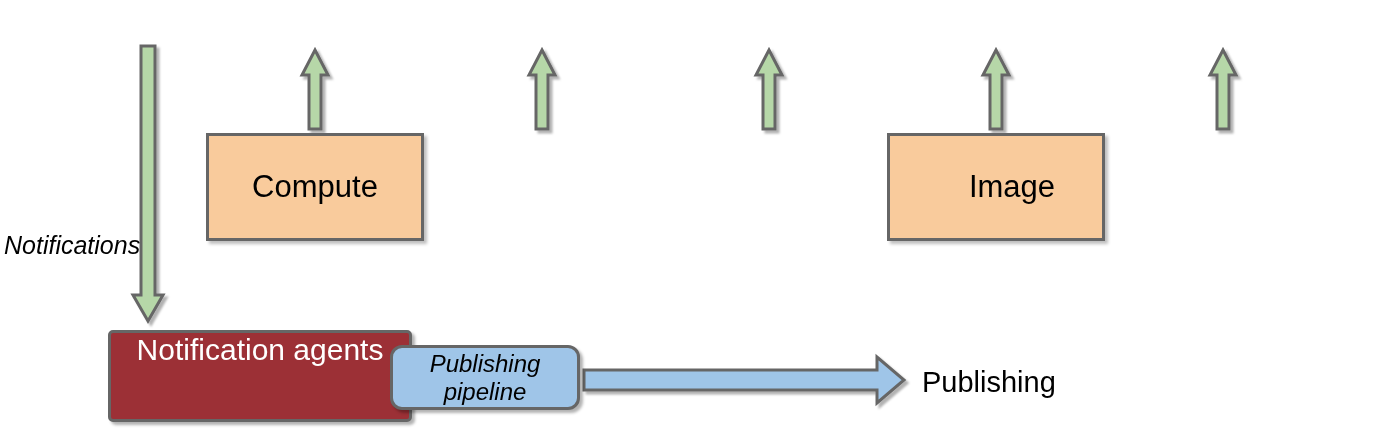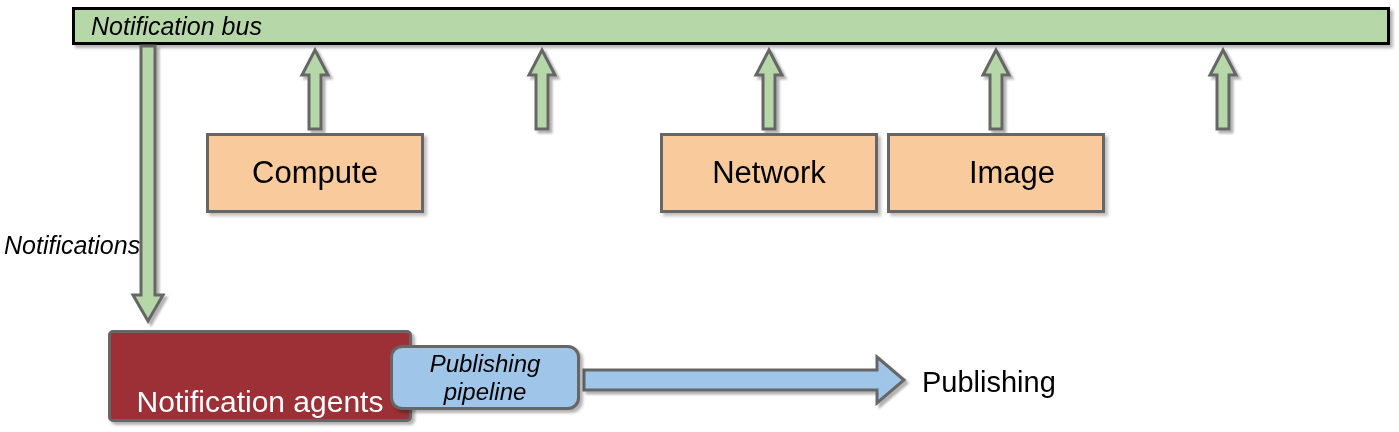--- a/index.html
+++ b/index.html
@@ -31,21 +31,21 @@
     font-style: italic;
     font-size: 25px;
     color: #000;
     padding-left: 16px;
     white-space: nowrap;
   }
   
   .service-box {
     position: absolute;
     top: 133px;
-    width: 218px; height: 80px;
+    width: 218px; height: 108px;
     box-sizing: border-box;
     background: #f9cb9c;
     border: 3px solid #666666;
     box-shadow: 3px 3px 3px rgba(0,0,0,0.25);
     display: flex;
     align-items: center;
     justify-content: center;
   }
   .service-label {
     font-size: 31px;
@@ -77,21 +77,21 @@
   .agents-box {
     position: absolute;
     left: 108px; top: 330px;
     width: 304px; height: 92px;
     box-sizing: border-box;
     background: #9c3036;
     border: 3px solid #666666;
     border-radius: 5px;
     box-shadow: 3px 3px 3px rgba(0,0,0,0.30);
     display: flex;
-    align-items: flex-end;
+    align-items: flex-start;
     justify-content: center;
     z-index: 1;
   }
   .agents-label {
     font-size: 30px;
     color: #ffffff;
     white-space: nowrap;
   }
   
   .pipeline-box {
@@ -125,44 +125,38 @@
     pointer-events: none;
   }
   .green-arrow { fill: #b6d7a8; stroke: #666666; stroke-width: 3; }
   .blue-arrow  { fill: #9fc5e8; stroke: #666666; stroke-width: 3; }
 </style>
 </head>
 <body>
 
 <div class="canvas">
 
-  <div class="bus">
-    <span class="bus-label">Notification bus</span>
-  </div>
 
   <svg class="arrow-layer" width="1399" height="432" viewBox="0 0 1399 432" xmlns="http://www.w3.org/2000/svg">
     <defs>
       <filter id="ds" x="-30%" y="-30%" width="160%" height="160%">
         <feDropShadow dx="3" dy="3" stdDeviation="1.2" flood-color="#000000" flood-opacity="0.3"></feDropShadow>
       </filter>
     </defs>
     <polygon class="green-arrow" filter="url(#ds)" points="141,46 155,46 155,295 163,295 148,321 133,295 141,295"></polygon>
     <polygon class="green-arrow" filter="url(#ds)" points="315,50 328,75 321,75 321,129 309,129 309,75 302,75"></polygon>
     <polygon class="green-arrow" filter="url(#ds)" points="542,50 555,75 548,75 548,129 536,129 536,75 529,75"></polygon>
     <polygon class="green-arrow" filter="url(#ds)" points="769,50 782,75 775,75 775,129 763,129 763,75 756,75"></polygon>
     <polygon class="green-arrow" filter="url(#ds)" points="996,50 1009,75 1002,75 1002,129 990,129 990,75 983,75"></polygon>
     <polygon class="green-arrow" filter="url(#ds)" points="1223,50 1236,75 1229,75 1229,129 1217,129 1217,75 1210,75"></polygon>
     <polygon class="blue-arrow" filter="url(#ds)" points="584,370 877,370 877,357 904,380 877,403 877,390 584,390"></polygon>
   </svg>
 
   <div class="service-box pos-0">
     <span class="service-label">Compute</span>
-  </div>
-  <div class="service-box pos-2">
-    <span class="service-label">Network</span>
   </div>
   <div class="service-box pos-3">
     <span class="service-label">Image</span>
   </div>
 
   <div class="notifications-label">Notifications</div>
 
   <div class="agents-box">
     <span class="agents-label">Notification agents</span>
   </div>

